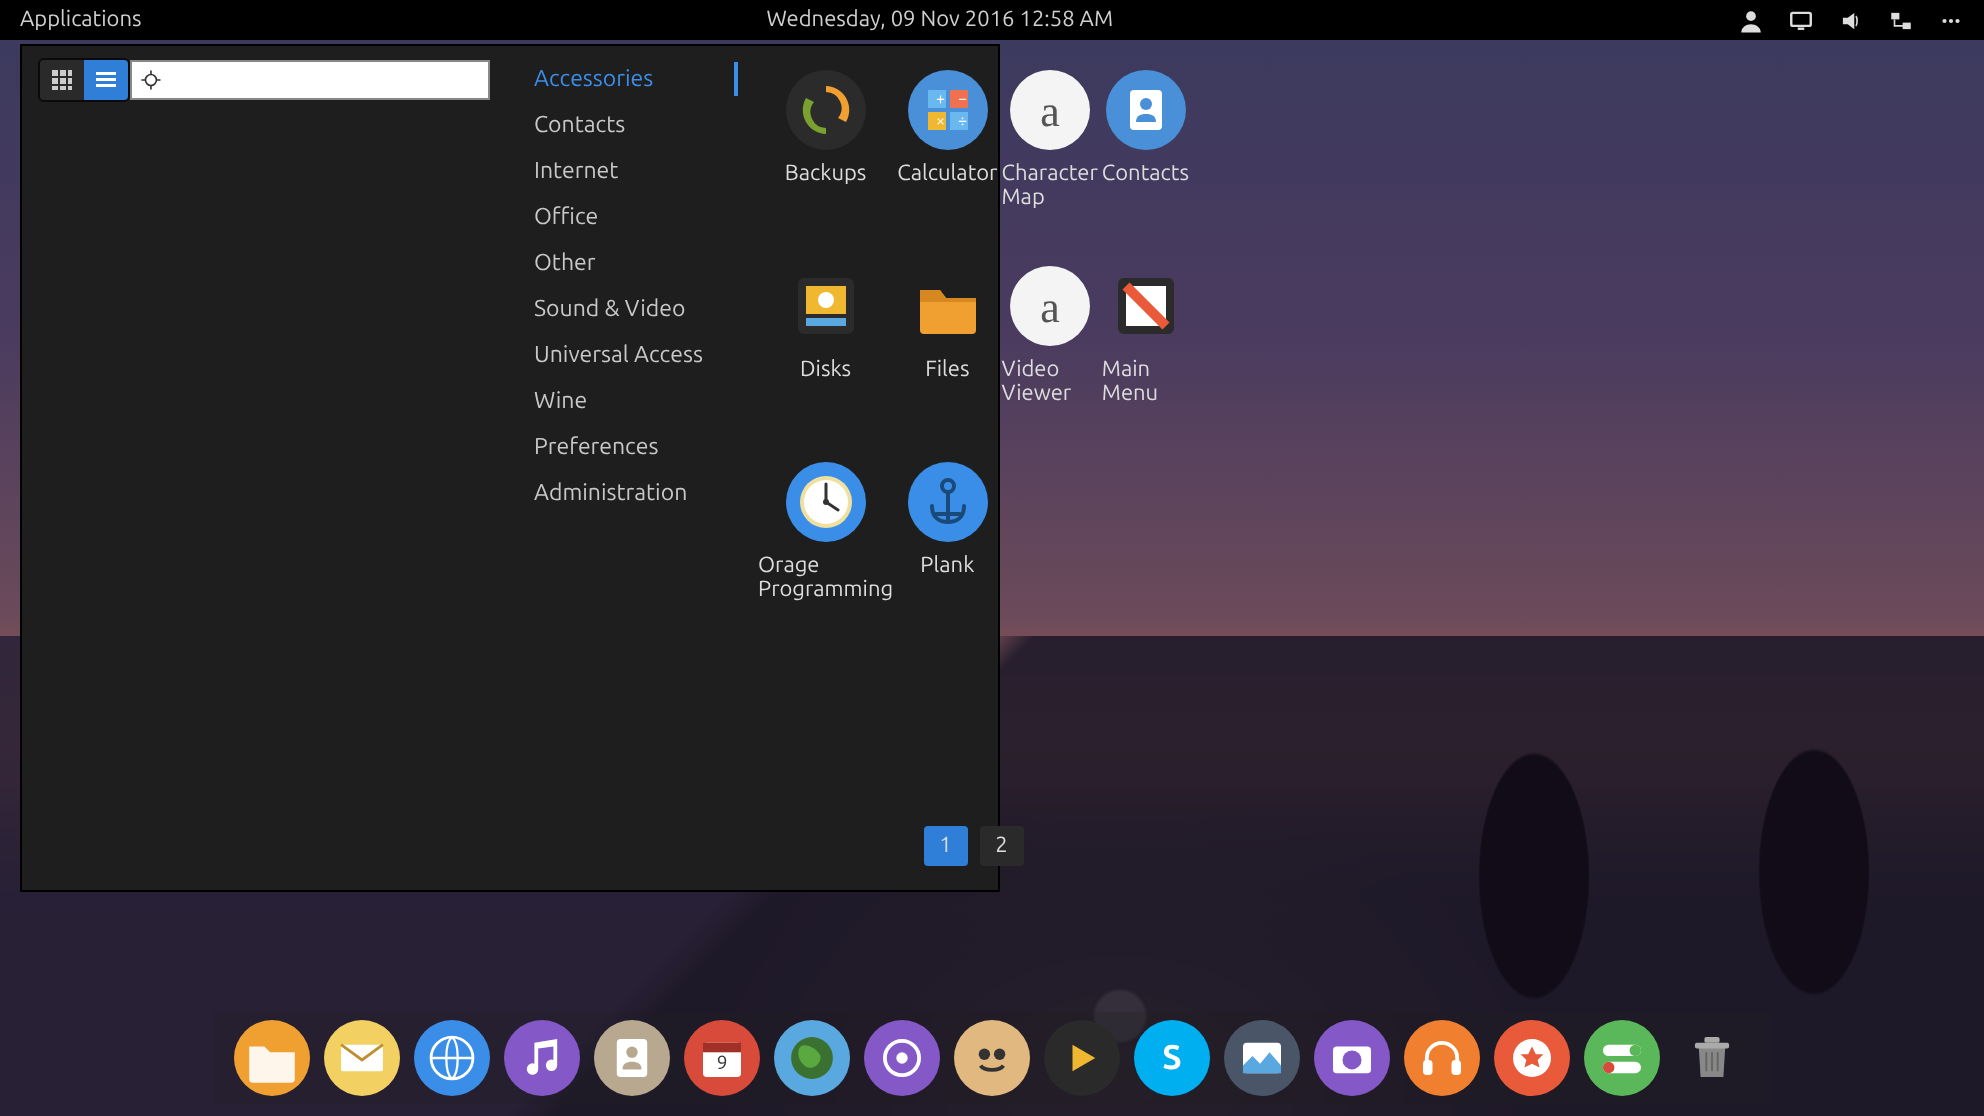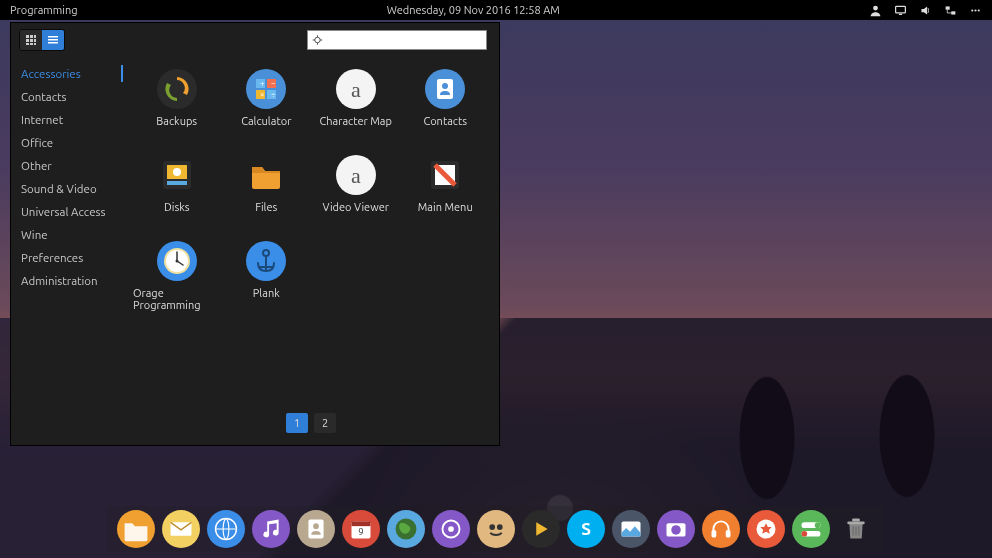--- a/index.html
+++ b/index.html
@@ -39,21 +39,21 @@
   padding: 0 10px;
 }
 .topbar .spacer { flex: 1; }
 .topbar .sys { display: flex; gap: 12px; align-items: center; }
 .sysicon { width: 13px; height: 13px; display: inline-block; }
 
 .menu {
   position: absolute; top: 22px; left: 10px; z-index: 2;
   width: 490px; height: 424px;
   background: #1e1e1e; border: 1px solid #000;
-  display: flex; flex-direction: column;
+  display: flex; flex-direction: row;
 }
 .menu-top {
   height: 34px; display: flex; align-items: center; padding: 6px 8px;
 }
 .viewtoggle { display: flex; border: 1px solid #0a0a0a; border-radius: 3px; overflow: hidden; }
 .viewtoggle .btn { width: 22px; height: 20px; display: flex; align-items:center; justify-content:center; background:#2a2a2a; cursor:pointer; }
 .viewtoggle .btn.active { background: #2f7ed8; }
 .searchwrap { margin-left: auto; margin-right: 4px; }
 .searchbox {
   width: 180px; height: 20px; background: #fff; border: 1px solid #888;
@@ -104,21 +104,21 @@
 </head>
 <body>
 
 <div class="wallpaper">
   <div class="mountains"></div>
   <div class="tree-l"></div>
   <div class="tree-r"></div>
 </div>
 
 <div class="topbar">
-  <span>Programming</span>
+  <span>Applications</span>
   <span class="spacer"></span>
   <span>Wednesday, 09 Nov 2016 12:58 AM</span>
   <span class="spacer"></span>
   <span class="sys">
     <span class="sysicon"><svg viewBox="0 0 16 16">
           <circle cx="8" cy="5" r="3" fill="#ddd"></circle>
           <path d="M2 15c0-3 3-5 6-5s6 2 6 5z" fill="#ddd"></path>
         </svg></span>
     <span class="sysicon"><svg viewBox="0 0 16 16">
           <rect x="2" y="3" width="12" height="8" rx="1" fill="none" stroke="#ddd" stroke-width="1.5"></rect>

